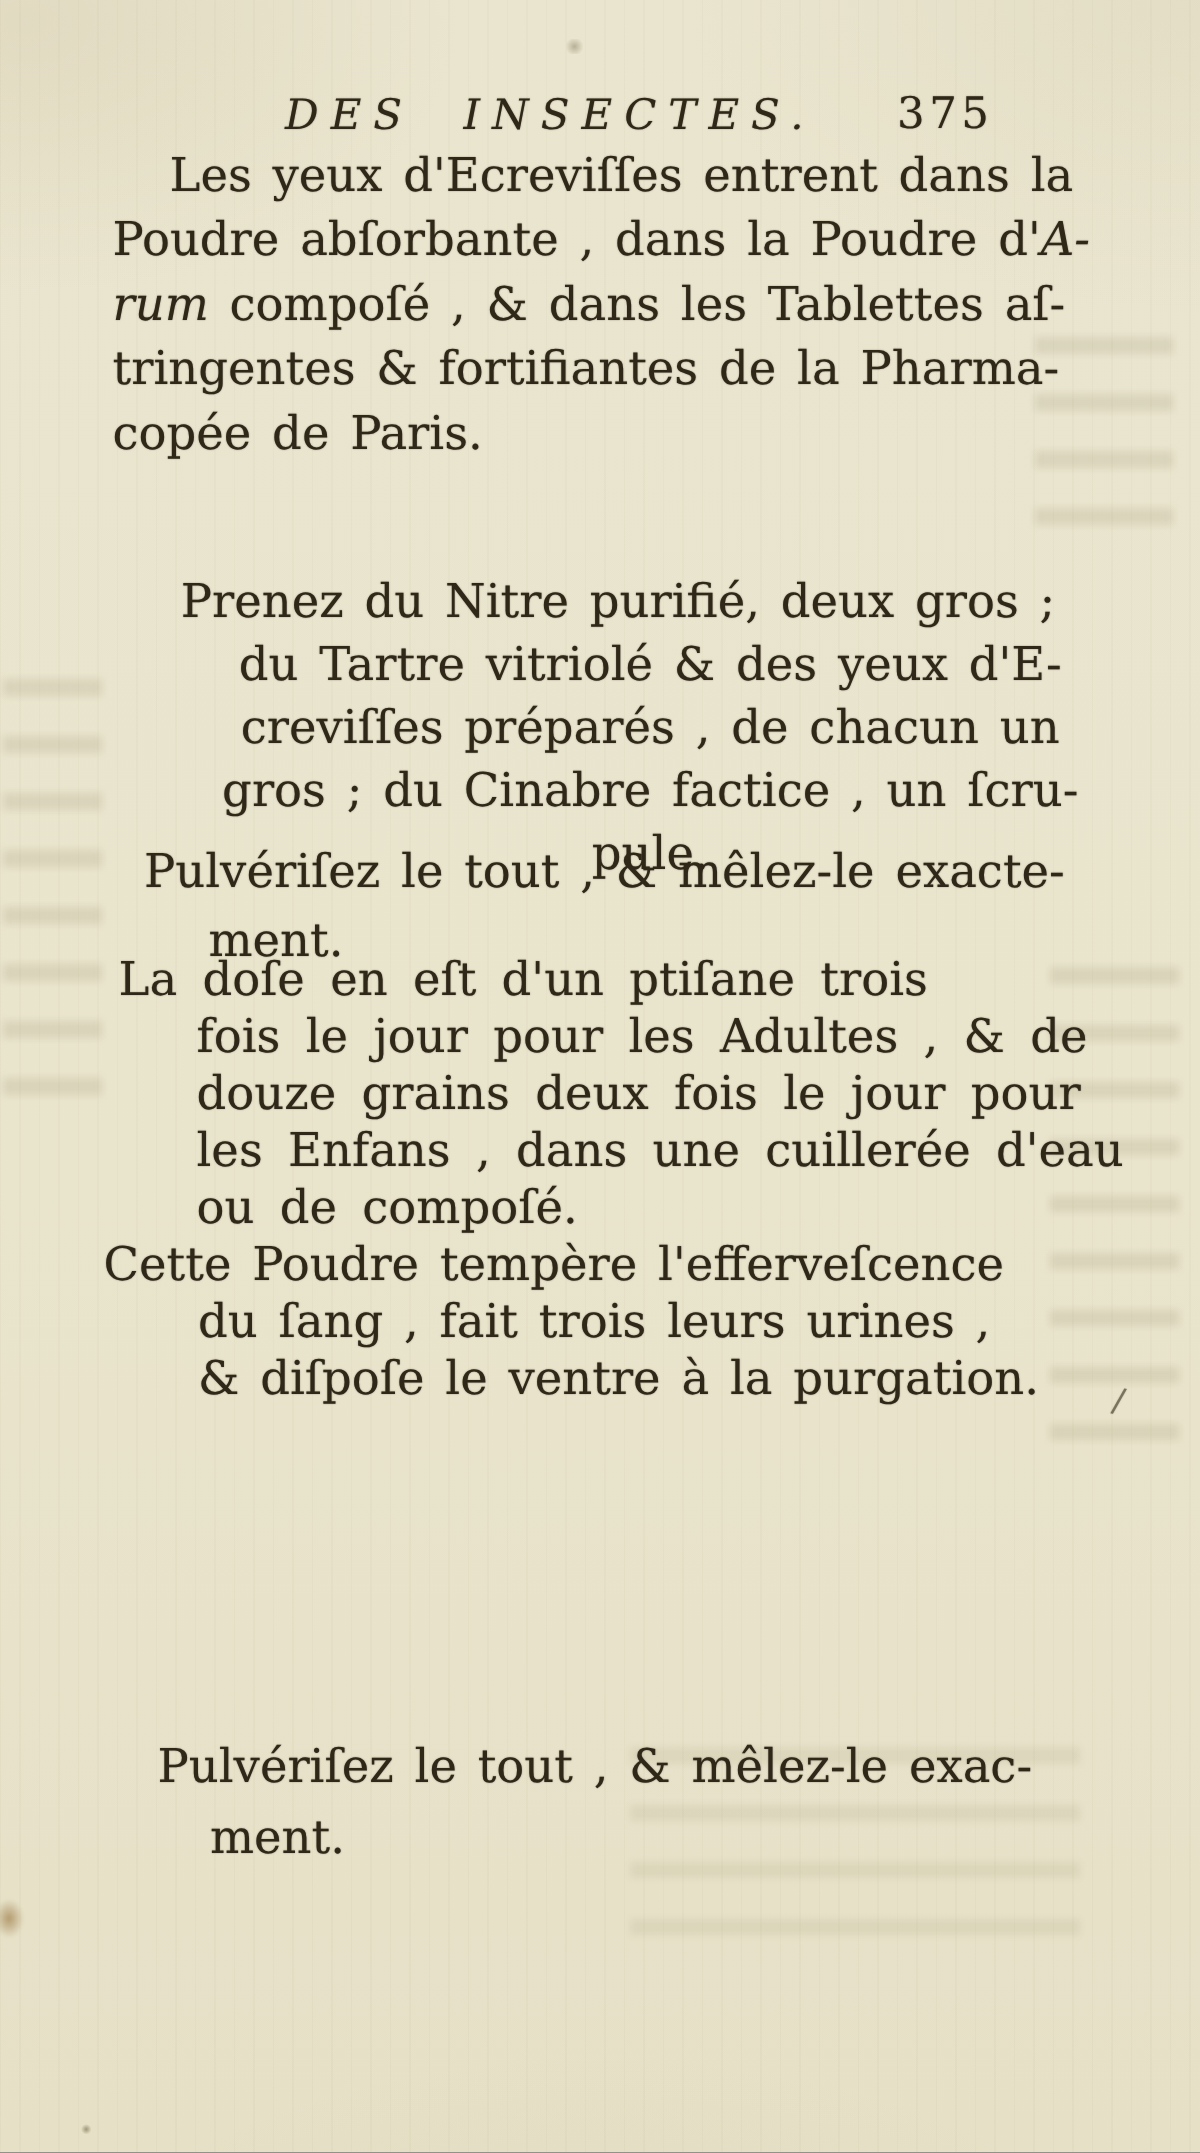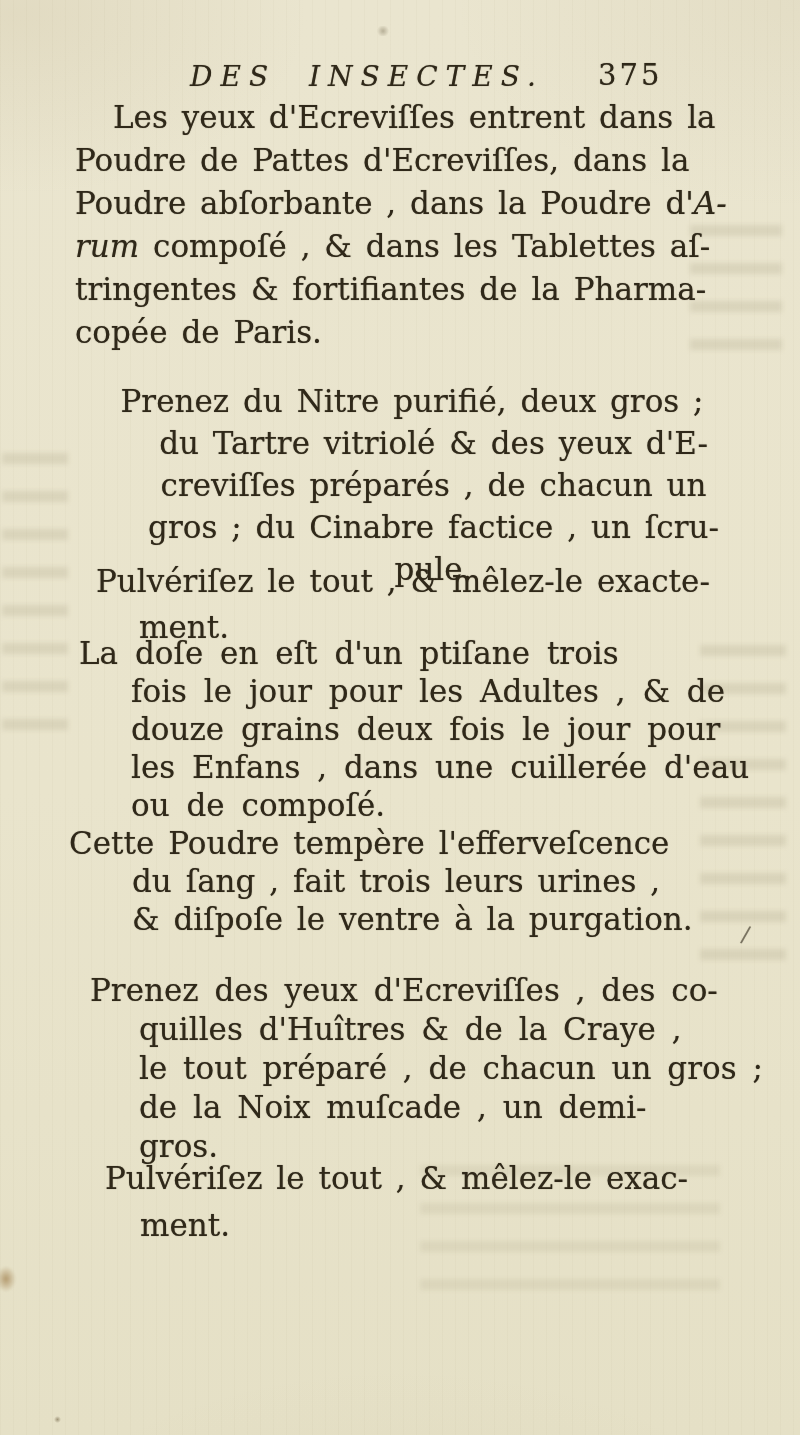--- a/index.html
+++ b/index.html
@@ -110,21 +110,20 @@
   <div class="spot1"></div>
   <div class="spot2"></div>
   <div class="spot3"></div>
   <div class="speck txt">/</div>
 
   <div class="running-title txt">DES INSECTES.</div>
   <div class="page-number txt">375</div>
 
   <div class="block txt" id="intro">
     <div class="line first">Les yeux d'Ecreviſſes entrent dans la</div>
-    <div class="line">Poudre de Pattes d'Ecreviſſes, dans la</div>
     <div class="line"><span>Poudre abſorbante , dans la Poudre d'</span><span class="it">A-</span></div>
     <div class="line"><span class="it">rum</span>
       <span>compoſé , &amp; dans les Tablettes aſ-</span></div>
     <div class="line">tringentes &amp; fortifiantes de la Pharma-</div>
     <div class="line">copée de Paris.</div>
   </div>
 
   <div class="block txt" id="recipe1">
     <div class="line first">Prenez du Nitre purifié, deux gros ;</div>
     <div class="line cont">du Tartre vitriolé &amp; des yeux d'E-</div>
@@ -145,26 +144,19 @@
     <div class="line cont">les Enfans , dans une cuillerée d'eau</div>
     <div class="line cont">ou de compoſé.</div>
   </div>
 
   <div class="block txt" id="effect">
     <div class="line first">Cette Poudre tempère l'efferveſcence</div>
     <div class="line cont">du ſang , fait trois leurs urines ,</div>
     <div class="line cont">&amp; diſpoſe le ventre à la purgation.</div>
   </div>
 
-  <div class="block txt" id="recipe2">
-    <div class="line first">Prenez des yeux d'Ecreviſſes , des co-</div>
-    <div class="line cont">quilles d'Huîtres &amp; de la Craye ,</div>
-    <div class="line cont">le tout préparé , de chacun un gros ;</div>
-    <div class="line cont">de la Noix muſcade , un demi-</div>
-    <div class="line cont">gros.</div>
-  </div>
 
   <div class="block txt" id="mix2">
     <div class="line first">Pulvériſez le tout , &amp; mêlez-le exac-</div>
     <div class="line cont">ment.</div>
   </div>
 
 </div>
 
 </body></html>

